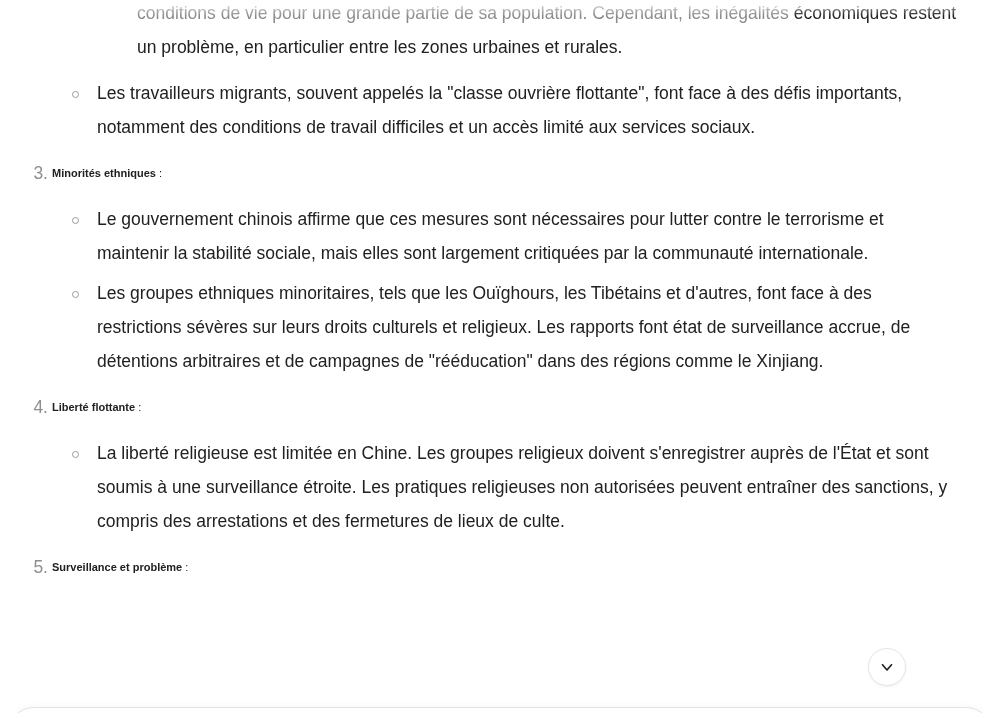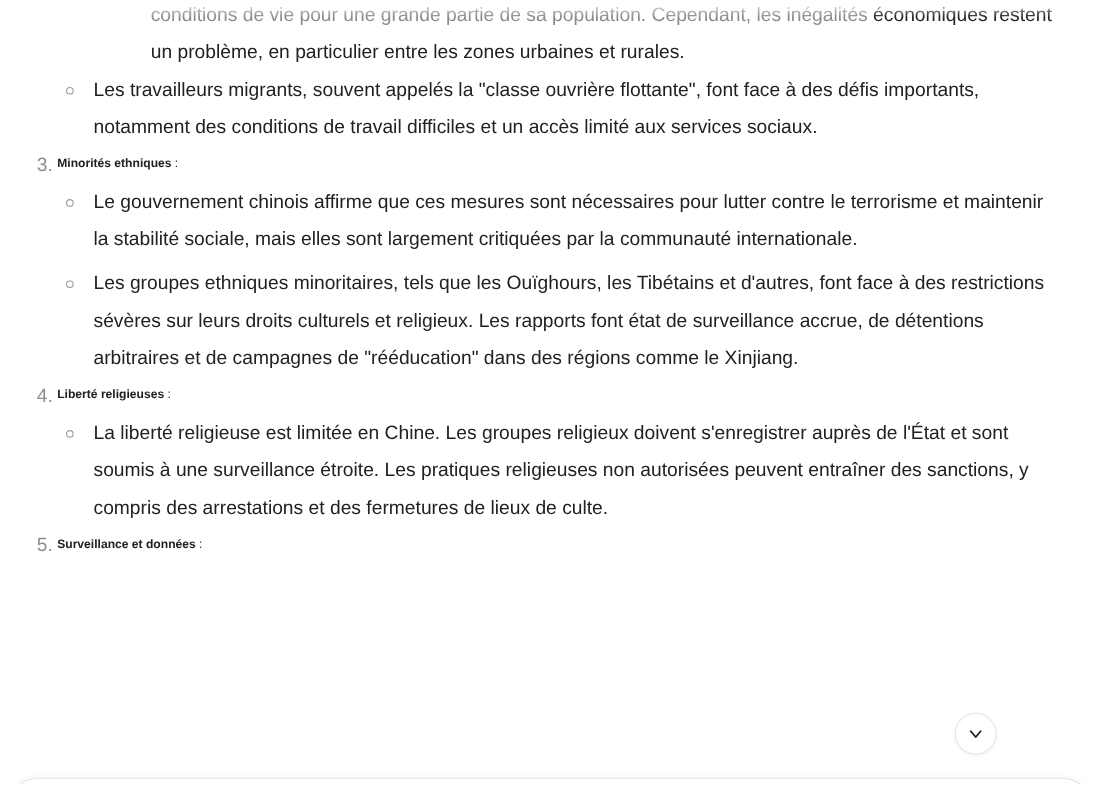--- a/index.html
+++ b/index.html
@@ -64,21 +64,21 @@
   .sec-head .sec-title {
     font-weight: bold;
   }
   .sec-head .sec-colon {
     font-weight: normal;
   }
 
   
   ul.bullets {
     list-style: none;
-    margin: 0;
+    margin: 12px;
     padding: 0;
   }
   ul.bullets > li.bullet {
     position: relative;
     padding-left: 33px;
     margin: 0 0 6px 0;
   }
   ul.bullets > li.bullet:last-child { margin-bottom: 0; }
   .bullet-marker {
     position: absolute;
@@ -196,32 +196,32 @@
           </li>
           <li class="bullet">
             <span class="bullet-marker"></span>
             <p class="bullet-text">Les groupes ethniques minoritaires, tels que les Ouïghours, les Tibétains et d'autres, font face à des restrictions sévères sur leurs droits culturels et religieux. Les rapports font état de surveillance accrue, de détentions arbitraires et de campagnes de "rééducation" dans des régions comme le Xinjiang.</p>
           </li>
         </ul>
       </li>
 
       <li class="section">
         <span class="sec-number">4.</span>
-        <p class="sec-head"><span class="sec-title">Liberté religieuses</span><span class="sec-colon"> :</span></p>
+        <p class="sec-head"><span class="sec-title">Liberté flottante</span><span class="sec-colon"> :</span></p>
         <ul class="bullets">
           <li class="bullet">
             <span class="bullet-marker"></span>
             <p class="bullet-text">La liberté religieuse est limitée en Chine. Les groupes religieux doivent s'enregistrer auprès de l'État et sont soumis à une surveillance étroite. Les pratiques religieuses non autorisées peuvent entraîner des sanctions, y compris des arrestations et des fermetures de lieux de culte.</p>
           </li>
         </ul>
       </li>
 
       <li class="section">
         <span class="sec-number">5.</span>
-        <p class="sec-head"><span class="sec-title">Surveillance et données</span><span class="sec-colon"> :</span></p>
+        <p class="sec-head"><span class="sec-title">Surveillance et problème</span><span class="sec-colon"> :</span></p>
       </li>
 
     </ol>
   </div>
 
   <div id="top-fade"></div>
 
   <div id="scroll-bottom-btn" title="">
     <span>
       <svg width="18" height="18" viewBox="0 0 24 24" fill="none" stroke="#202123" stroke-width="2.2" stroke-linecap="round" stroke-linejoin="round">

